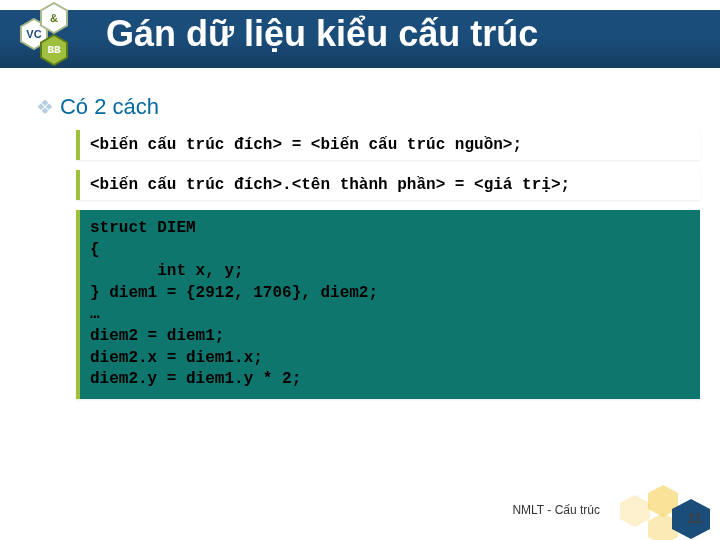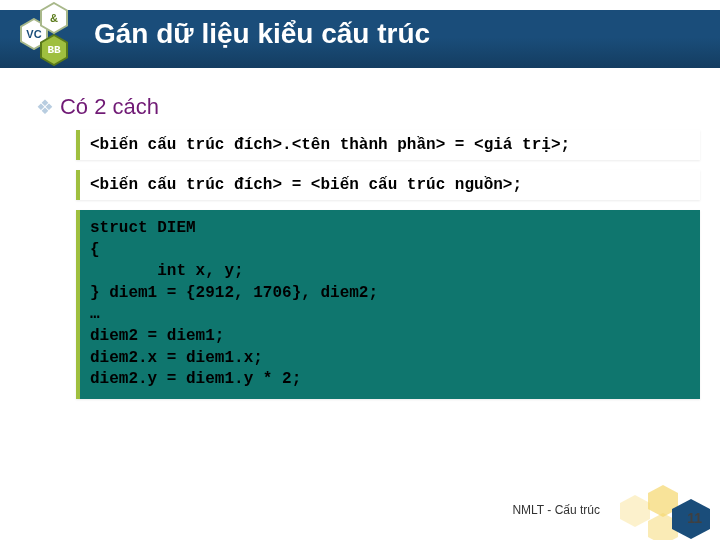--- a/index.html
+++ b/index.html
@@ -43,29 +43,29 @@
   .hex svg { position: absolute; top: 0; left: 0; }
   .hex span { position: relative; z-index: 2; }
   .hex-vc { left: 20px; top: 18px; }
   .hex-vc span { color: #1a4d7a; }
   .hex-amp { left: 40px; top: 2px; }
   .hex-amp span { color: #5a7a1a; }
   .hex-bb { left: 40px; top: 34px; font-family: Liberation Mono, monospace; }
   .hex-bb span { color: #fff; }
   .title {
     color: #fff;
-    font-size: 28px;
+    font-size: 36px;
     font-weight: bold;
-    margin-left: 4px;
+    margin-left: 16px;
   }
   .content {
     padding: 26px 20px 0 30px;
   }
   .section-heading {
-    color: #701a75;
+    color: #0369a1;
     font-size: 22px;
     font-weight: normal;
     margin-bottom: 10px;
     padding-left: 6px;
   }
   .section-heading::before {
     content: "❖";
     color: #b8cde0;
     margin-right: 6px;
     font-size: 20px;
@@ -148,22 +148,22 @@
           <polygon points="14,1 27,8.5 27,23.5 14,31 1,23.5 1,8.5" fill="#9fbf3f" stroke="#5a7a1a" stroke-width="2"></polygon>
         </svg>
       <span>BB</span>
     </div>
   </div>
   <div class="title">Gán dữ liệu kiểu cấu trúc</div>
 </div>
 
 <div class="content">
   <div class="section-heading">Có 2 cách</div>
+  <div class="code-block">&lt;biến cấu trúc đích&gt; = &lt;biến cấu trúc nguồn&gt;;</div>
   <div class="code-block">&lt;biến cấu trúc đích&gt;.&lt;tên thành phần&gt; = &lt;giá trị&gt;;</div>
-  <div class="code-block">&lt;biến cấu trúc đích&gt; = &lt;biến cấu trúc nguồn&gt;;</div>
 
   <div class="struct-block">struct DIEM
 {
        int x, y;
 } diem1 = {2912, 1706}, diem2;
 …
 diem2 = diem1;
 diem2.x = diem1.x;
 diem2.y = diem1.y * 2;</div>
 </div>

